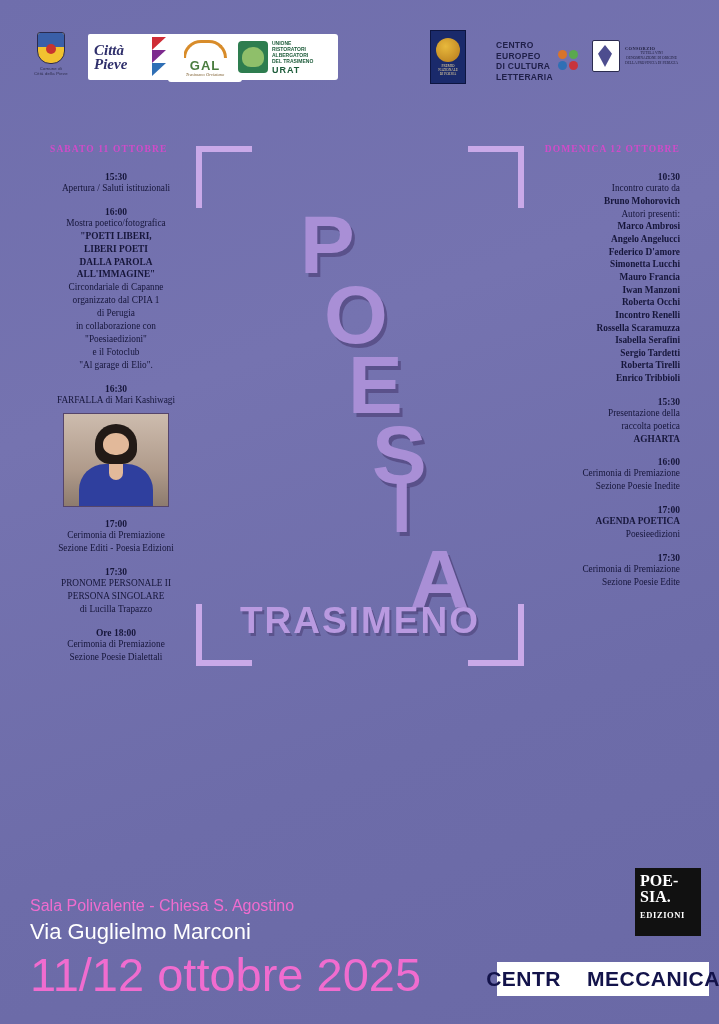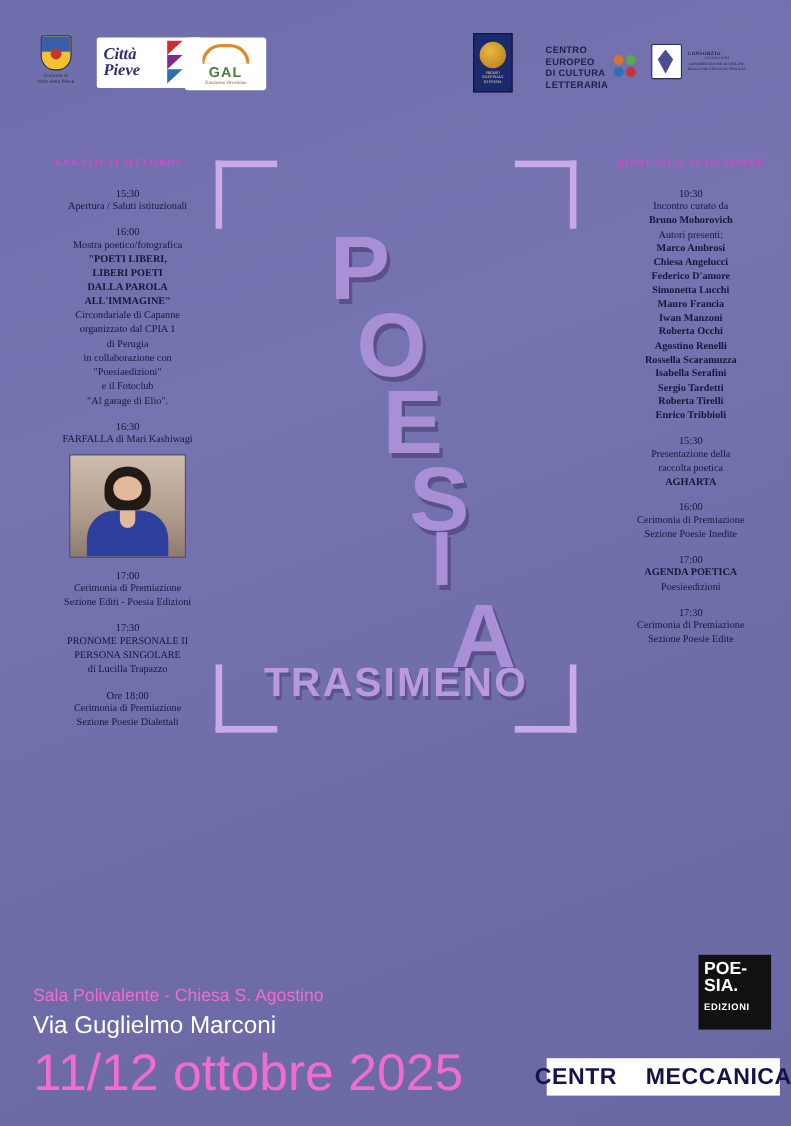--- a/index.html
+++ b/index.html
@@ -227,36 +227,36 @@
     font-size: 4.4px; font-weight: bold; color: #1e1e3c;
     letter-spacing: 0.4px;
   }
 
   
   .col {
     position: absolute;
     color: #1a1a3c;
   }
   .col-left { left: 22px; top: 144px; width: 188px; text-align: center; }
-  .col-right { left: 552px; top: 144px; width: 152px; text-align: center; }
+  .col-right { left: 528px; top: 144px; width: 152px; text-align: right; }
 
   .day-head {
     font-family: "Liberation Serif", serif;
     font-size: 9.5px;
     font-weight: bold;
     color: #d14bc9;
     letter-spacing: 1.1px;
     margin-bottom: 18px;
   }
   .col-left .day-head { text-align: left; padding-left: 28px; }
 
   .time {
     font-family: "Liberation Serif", serif;
     font-size: 9.5px;
-    font-weight: normal;
+    font-weight: bold;
     color: #16163a;
     margin-top: 12px;
   }
   .ev {
     font-family: "Liberation Serif", serif;
     font-size: 9.3px;
     line-height: 1.28;
     color: #16163a;
     margin-top: 1px;
   }
@@ -409,21 +409,21 @@
   }
 
   .poesia-box {
     position: absolute;
     right: 18px;
     bottom: 88px;
     width: 66px;
     height: 68px;
     background: #111111;
     color: #ffffff;
-    font-family: Liberation Sans, sans-serif;
+    font-family: Liberation Serif, serif;
     font-weight: bold;
     font-size: 16px;
     line-height: 1.02;
     padding: 5px 4px 3px 5px;
     box-sizing: border-box;
   }
   .poesia-box .ed {
     font-size: 8.5px;
     letter-spacing: 0.6px;
     margin-top: 5px;
@@ -478,20 +478,32 @@
       <div class="cittapieve">
         <div class="cp-text">Città<br>Pieve</div>
         <div class="cp-flag">
             <i></i>
             <i></i>
             <i></i>
           </div>
       </div>
     </div>
 
+    <div class="logo" style="left:234px; top:8px;">
+      <div class="urat">
+        <div class="urat-badge"></div>
+        <div>
+          <div class="urat-txt">UNIONE</div>
+          <div class="urat-txt">RISTORATORI</div>
+          <div class="urat-txt">ALBERGATORI</div>
+          <div class="urat-txt">DEL TRASIMENO</div>
+          <div class="urat-big">URAT</div>
+        </div>
+      </div>
+    </div>
 
     <div class="logo" style="left:430px; top:4px;">
       <div class="bookcover">
         <div class="bc-circle"></div>
         <div class="bc-cap">PREMIO<br>NAZIONALE<br>DI POESIA</div>
       </div>
     </div>
 
     <div class="logo" style="left:496px; top:14px;">
       <div class="cecl">
@@ -587,27 +599,27 @@
   </div>
 
   <div class="col col-right">
     <div class="day-head">DOMENICA 12 OTTOBRE</div>
 
     <div class="time">10:30</div>
     <div class="ev">Incontro curato da</div>
     <div class="names">Bruno Mohorovich</div>
     <div class="ev">Autori presenti:</div>
     <div class="names">Marco Ambrosi</div>
-    <div class="names">Chiesa Angelucci</div>
+    <div class="names">Angelo Angelucci</div>
     <div class="names">Federico D'amore</div>
     <div class="names">Simonetta Lucchi</div>
     <div class="names">Mauro Francia</div>
     <div class="names">Iwan Manzoni</div>
     <div class="names">Roberta Occhi</div>
-    <div class="names">Agostino Renelli</div>
+    <div class="names">Incontro Renelli</div>
     <div class="names">Rossella Scaramuzza</div>
     <div class="names">Isabella Serafini</div>
     <div class="names">Sergio Tardetti</div>
     <div class="names">Roberta Tirelli</div>
     <div class="names">Enrico Tribbioli</div>
 
     <div class="time">15:30</div>
     <div class="ev">Presentazione della</div>
     <div class="ev">raccolta poetica</div>
     <div class="ev b">AGHARTA</div>

